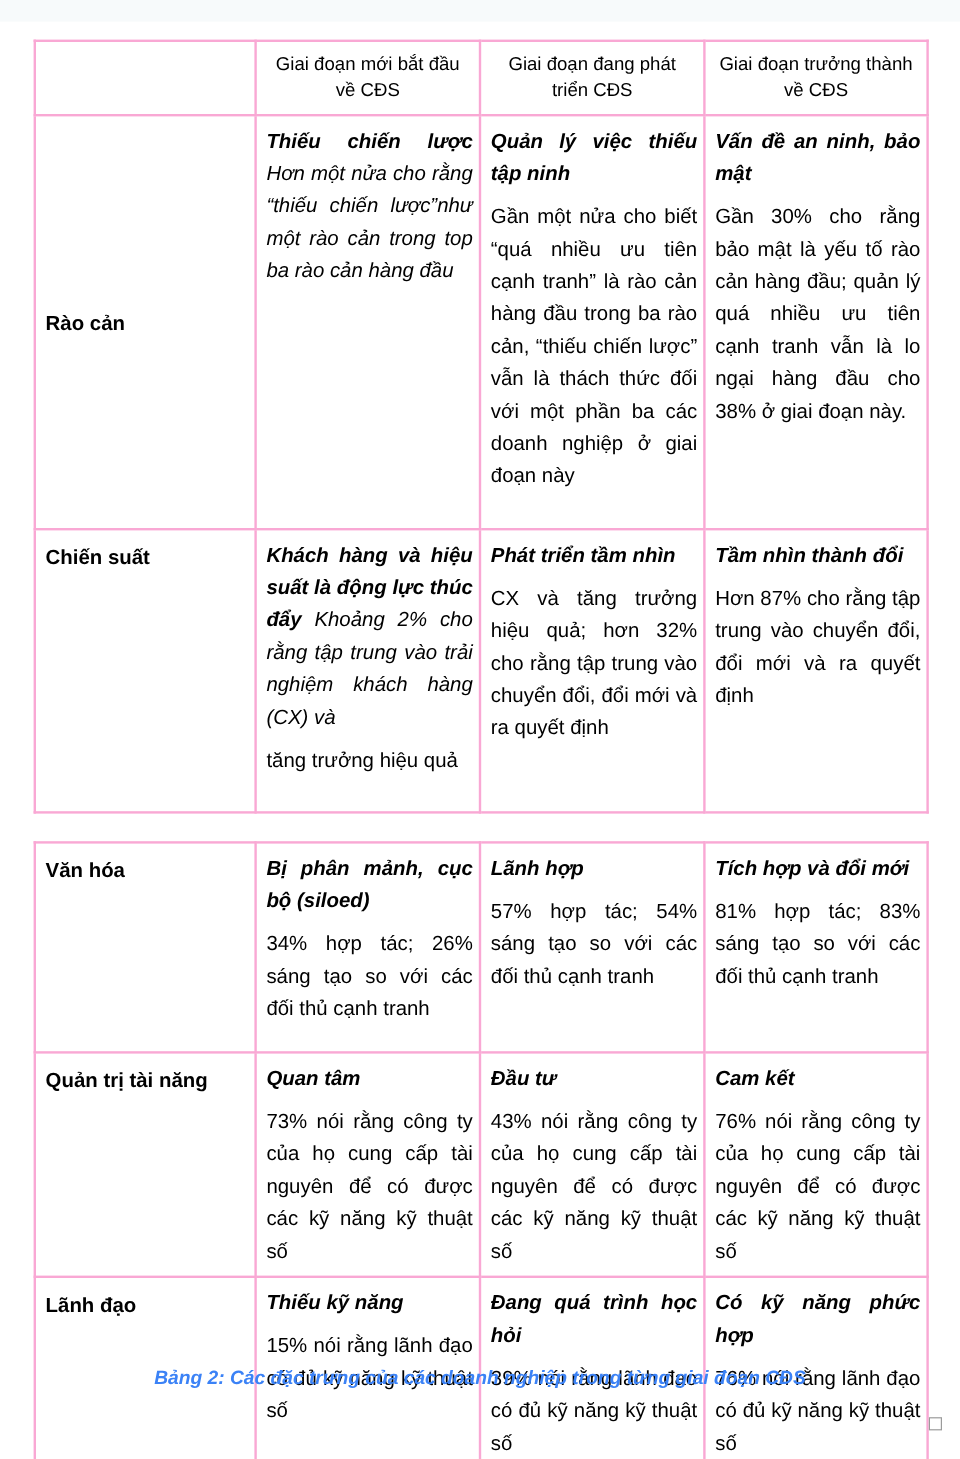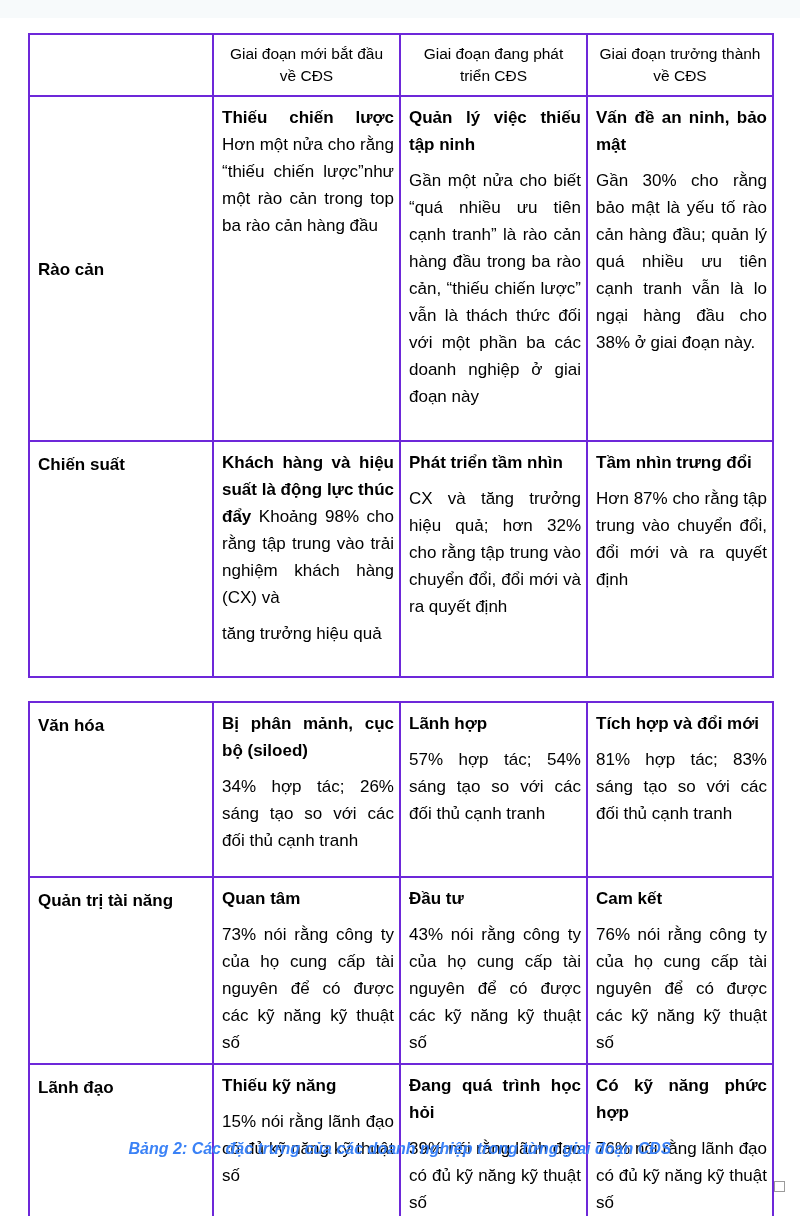--- a/index.html
+++ b/index.html
@@ -25,21 +25,21 @@
   table.tbl {
     position: absolute;
     left: 28px;
     border-collapse: collapse;
     table-layout: fixed;
     width: 744px;
   }
   .tbl-upper { top: 33px; }
   .tbl-lower { top: 683px; margin-top: 18px; }
   .tbl th, .tbl td {
-    border: 2px solid #6d28d9;
+    border: 2px solid #f9a8d4;
     overflow: hidden;
   }
   .tbl th {
     font-weight: normal;
     font-size: 15.5px;
     line-height: 22px;
     text-align: center;
     vertical-align: middle;
     padding: 4px 8px;
   }
@@ -49,21 +49,21 @@
     vertical-align: top;
     text-align: justify;
     padding: 7px 5px 7px 8px;
   }
   td.rowlabel {
     font-weight: bold;
     text-align: left;
     padding-top: 9px;
   }
   td.rowlabel.v-middle { vertical-align: middle; }
-  .para, .head-para { margin: 0; }
+  .para, .head-para { margin: 0; font-style: italic; }
   .body-para { margin: 9px 0 0 0; }
   .head-para strong, .para strong { font-weight: bold; }
   .caption {
     position: absolute;
     left: 28px;
     top: 1140px;
     width: 744px;
     text-align: center;
     font-size: 16px;
     font-weight: bold;
@@ -110,29 +110,29 @@
         <p class="body-para">Gần một nửa cho biết “quá nhiều ưu tiên cạnh tranh” là rào cản hàng đầu trong ba rào cản, “thiếu chiến lược” vẫn là thách thức đối với một phần ba các doanh nghiệp ở giai đoạn này</p>
       </td>
       <td>
         <p class="head-para"><strong>Vấn đề an ninh, bảo mật</strong></p>
         <p class="body-para">Gần 30% cho rằng bảo mật là yếu tố rào cản hàng đầu; quản lý quá nhiều ưu tiên cạnh tranh vẫn là lo ngại hàng đầu cho 38% ở giai đoạn này.</p>
       </td>
     </tr>
     <tr style="height:236px">
       <td class="rowlabel">Chiến suất</td>
       <td>
-        <p class="para"><strong>Khách hàng và hiệu suất là động lực thúc đẩy</strong> <span>Khoảng 98% cho rằng tập trung vào trải nghiệm khách hàng (CX) và</span></p>
+        <p class="para"><strong>Khách hàng và hiệu suất là động lực thúc đẩy</strong> <span>Khoảng 2% cho rằng tập trung vào trải nghiệm khách hàng (CX) và</span></p>
         <p class="body-para">tăng trưởng hiệu quả</p>
       </td>
       <td>
         <p class="head-para"><strong>Phát triển tầm nhìn</strong></p>
         <p class="body-para">CX và tăng trưởng hiệu quả; hơn 32% cho rằng tập trung vào chuyển đổi, đổi mới và ra quyết định</p>
       </td>
       <td>
-        <p class="head-para"><strong>Tầm nhìn trưng đổi</strong></p>
+        <p class="head-para"><strong>Tầm nhìn thành đổi</strong></p>
         <p class="body-para">Hơn 87% cho rằng tập trung vào chuyển đổi, đổi mới và ra quyết định</p>
       </td>
     </tr>
   </tbody>
     </table>
 
   <table class="tbl tbl-lower">
     <colgroup>
       <col style="width:184px">
         <col style="width:187px">

